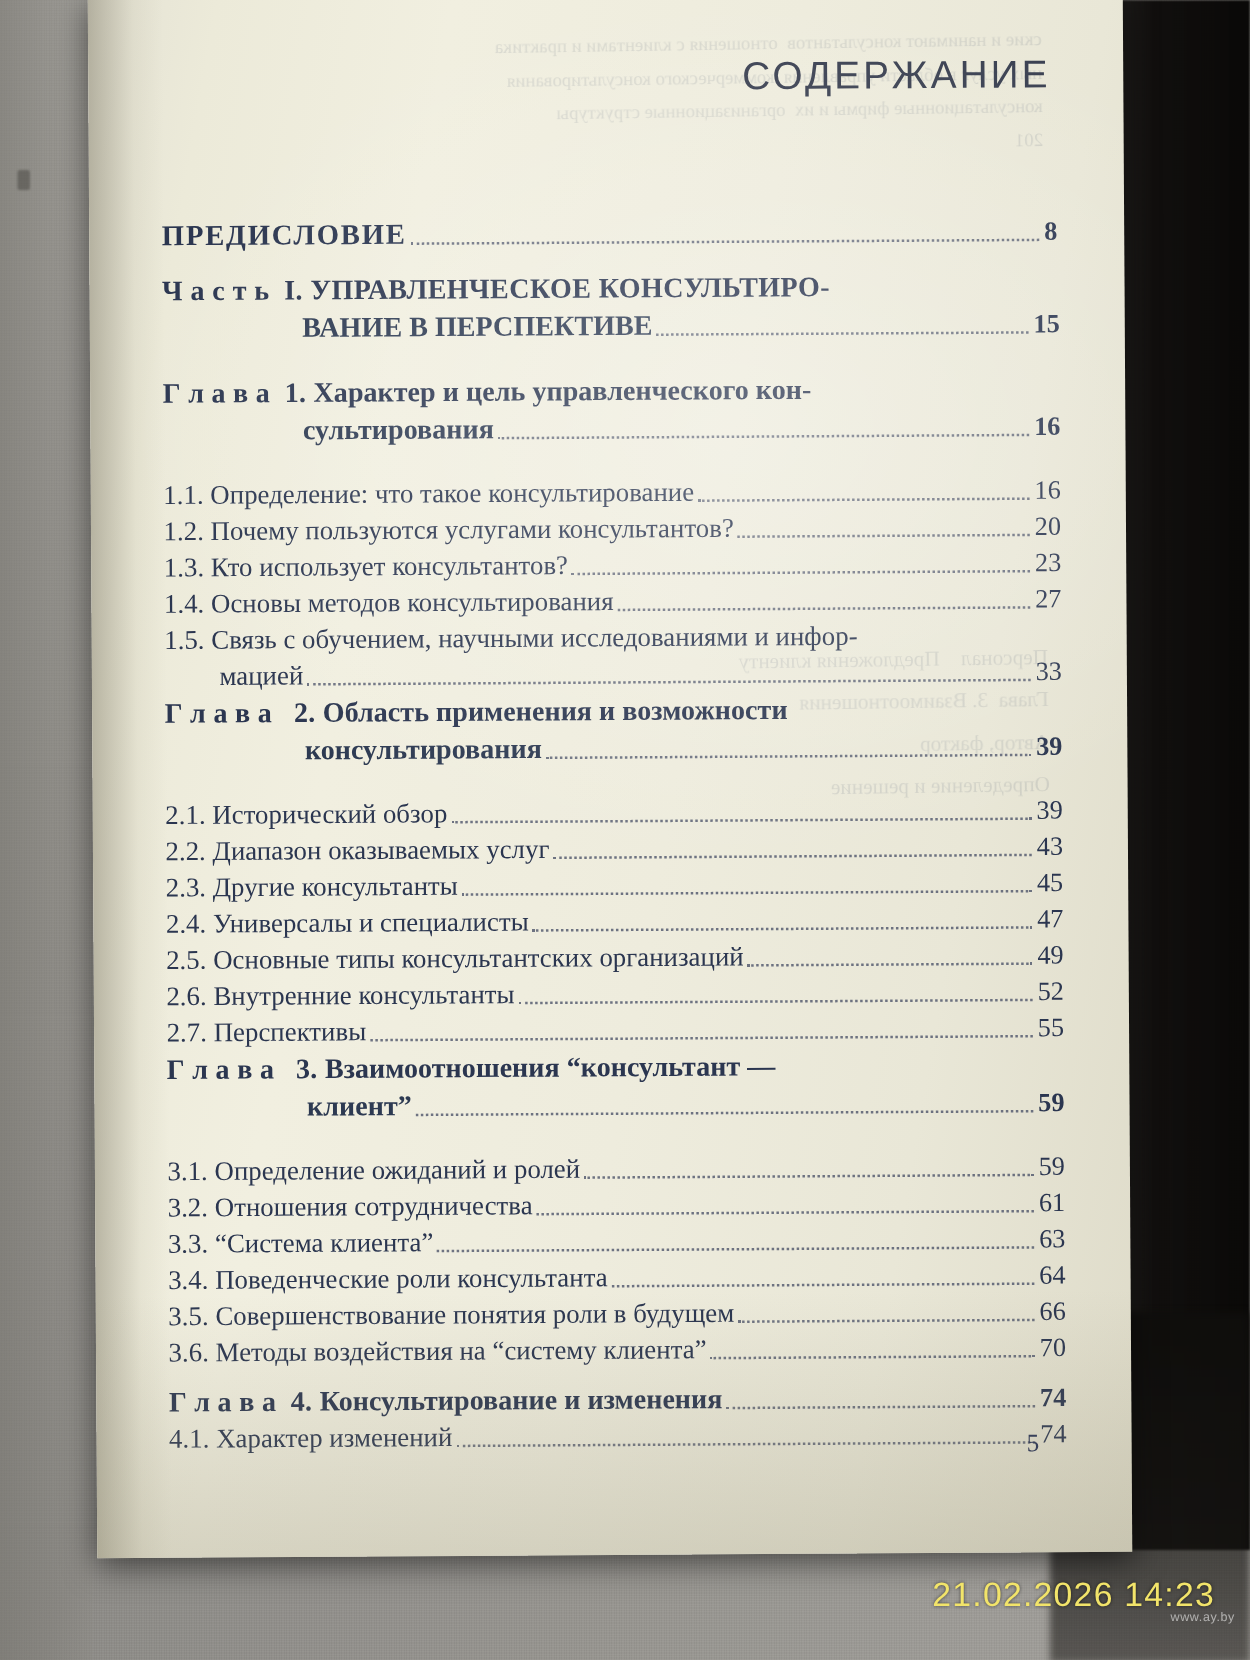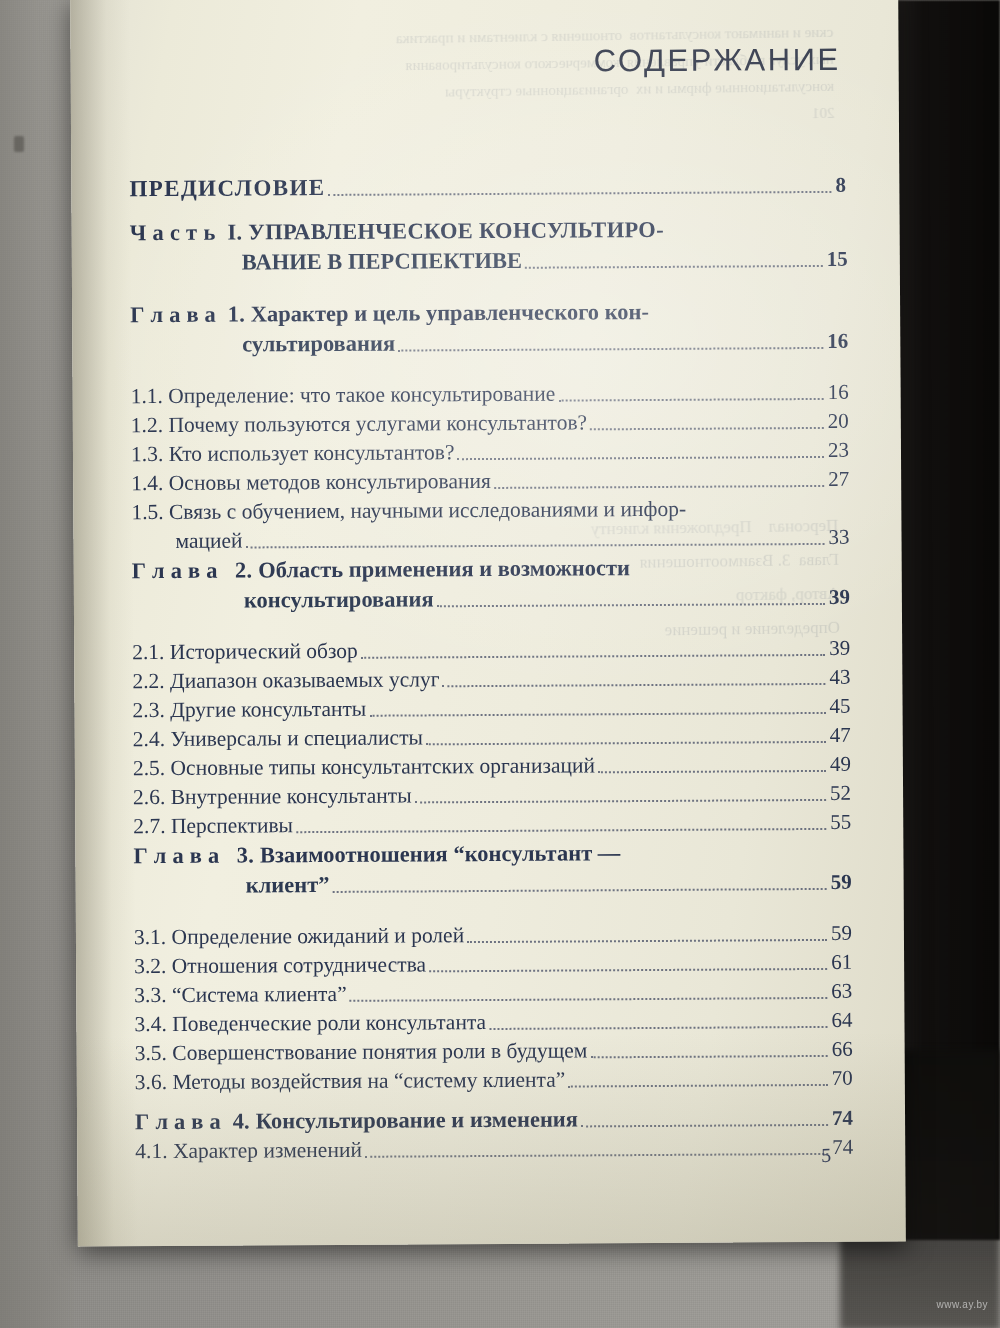--- a/index.html
+++ b/index.html
@@ -195,21 +195,21 @@
     bottom: 36px;
     font-family: "Liberation Sans", sans-serif;
     font-size: 27px;
     letter-spacing: 1px;
     color: #f2e46a;
     text-shadow: 0 0 3px rgba(0,0,0,.6);
   }
   .watermark {
     position: absolute;
     right: 12px;
-    bottom: 18px;
+    bottom: 28px;
     font-family: "Liberation Sans", sans-serif;
     font-size: 10px;
     color: rgba(255,255,255,.55);
     letter-spacing: .5px;
     text-align: right;
   }
   .edge-left {
     position: absolute;
     left: 0; top: 0; bottom: 0;
     width: 74px;
@@ -400,14 +400,15 @@
             <span class="pg">74</span>
           </div>
         </div>
     </div>
 
     <div class="page-sheen"></div>
     <div class="bottom-shade"></div>
     <div class="folio">5</div>
   </div>
 
+  <div class="timestamp">21.02.2026  14:23</div>
   <div class="watermark">www.ay.by</div>
 </div>
 
 </body></html>

